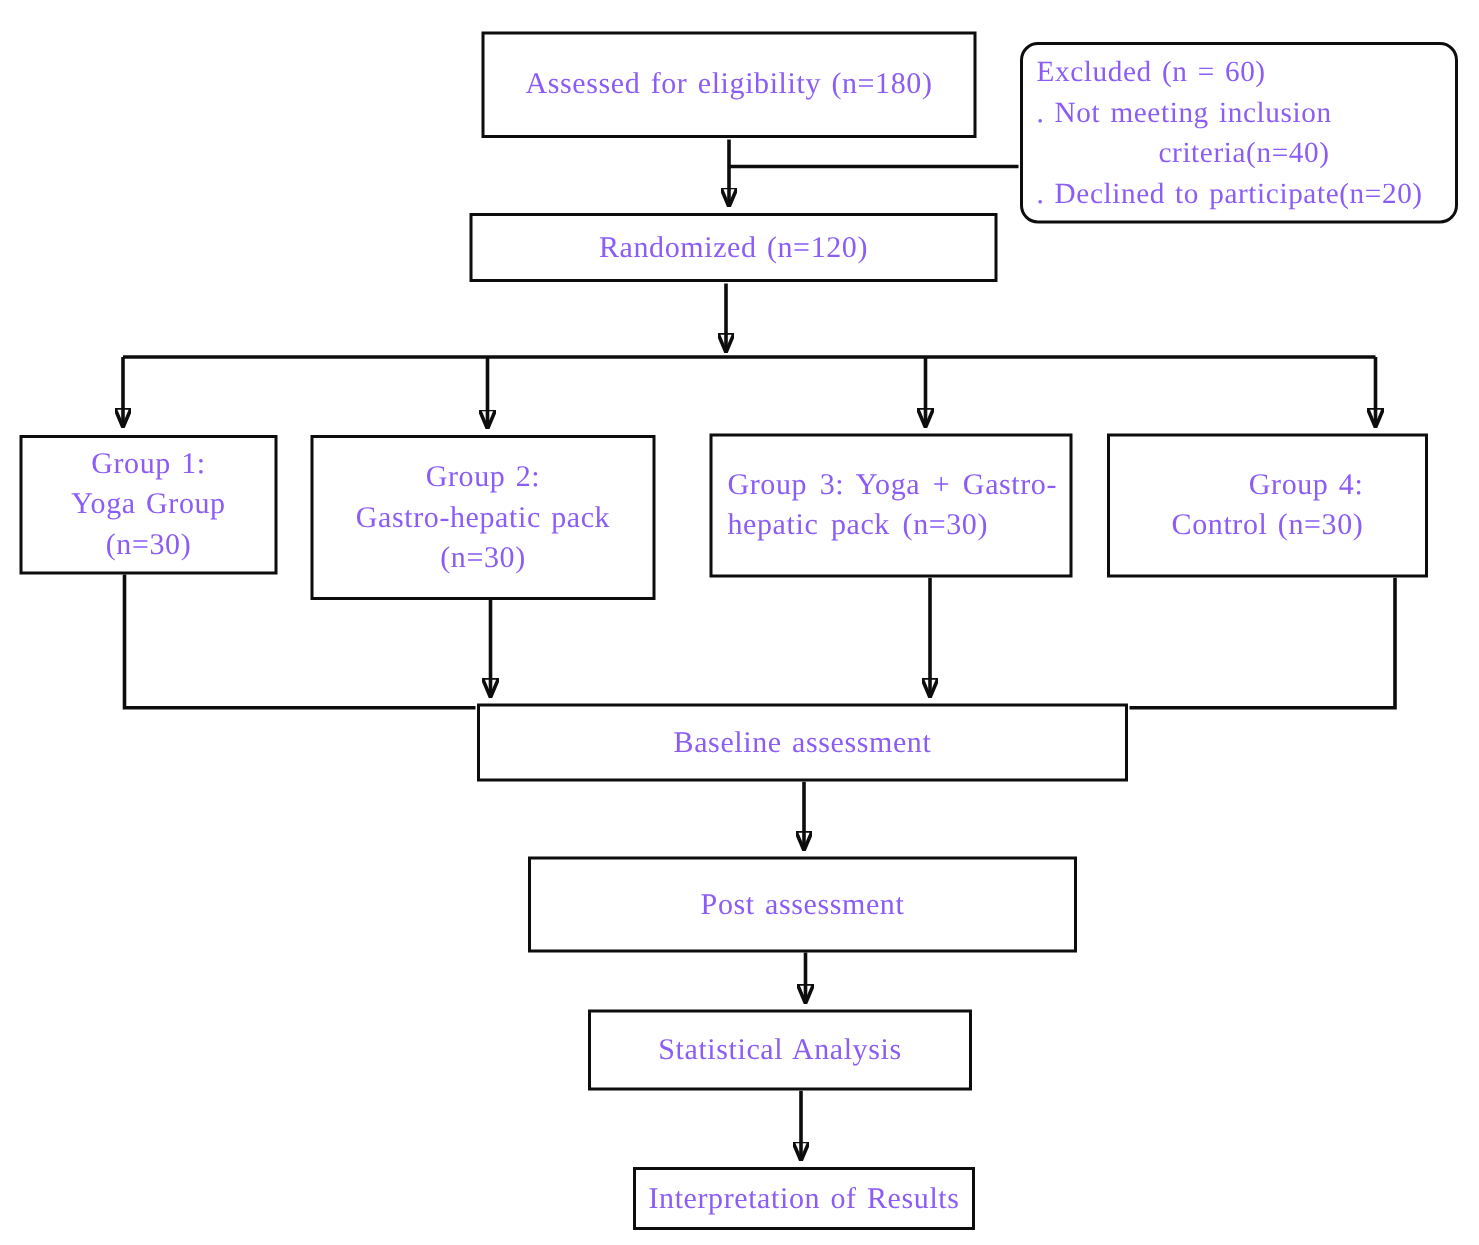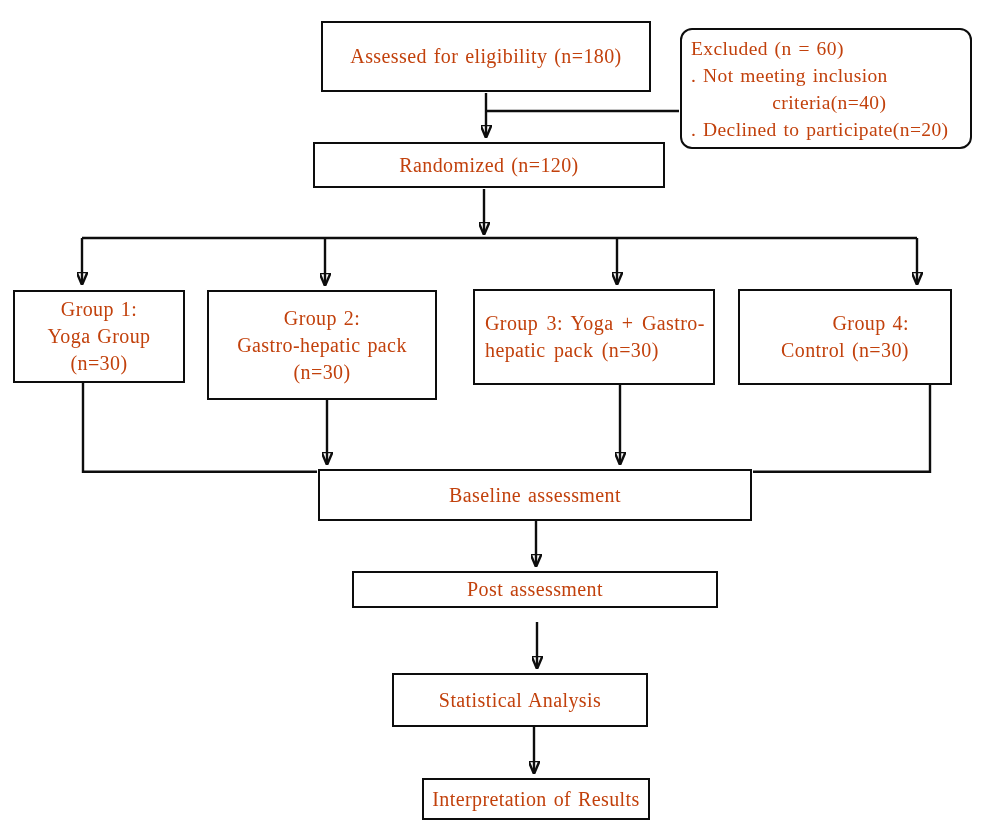--- a/index.html
+++ b/index.html
@@ -2,21 +2,21 @@
 <html><head>
 <meta charset="utf-8">
 <style>
   html, body { margin: 0; padding: 0; background: #ffffff; }
   .canvas {
     position: relative;
     width: 986px;
     height: 830px;
     background: #ffffff;
     font-family: "Liberation Serif", "DejaVu Serif", serif;
-    color: #c2410c;
+    color: #8b5cf6;
     overflow: hidden;
   }
   svg.wires {
     position: absolute;
     left: 0; top: 0;
     width: 986px; height: 830px;
   }
   svg.wires path {
     stroke: #0d0d0d;
     stroke-width: 2.4;
@@ -100,19 +100,19 @@
 (n=30)</div>
 
   <div class="node node--left" style="left:473px; top:289px; width:242px; height:96px;">Group 3: Yoga + Gastro-
 hepatic pack (n=30)</div>
 
   <div class="node" style="left:738px; top:289px; width:214px; height:96px;text-align:right;">Group 4:
 Control (n=30)</div>
 
   <div class="node" style="left:318px; top:469px; width:434px; height:52px;">Baseline assessment</div>
 
-  <div class="node" style="left:352px; top:571px; width:366px; height:37px;">Post assessment</div>
+  <div class="node" style="left:352px; top:571px; width:366px; height:64px;">Post assessment</div>
 
   <div class="node" style="left:392px; top:673px; width:256px; height:54px;">Statistical Analysis</div>
 
   <div class="node" style="left:422px; top:778px; width:228px; height:42px;">Interpretation of Results</div>
 
 </div>
 
 </body></html>

